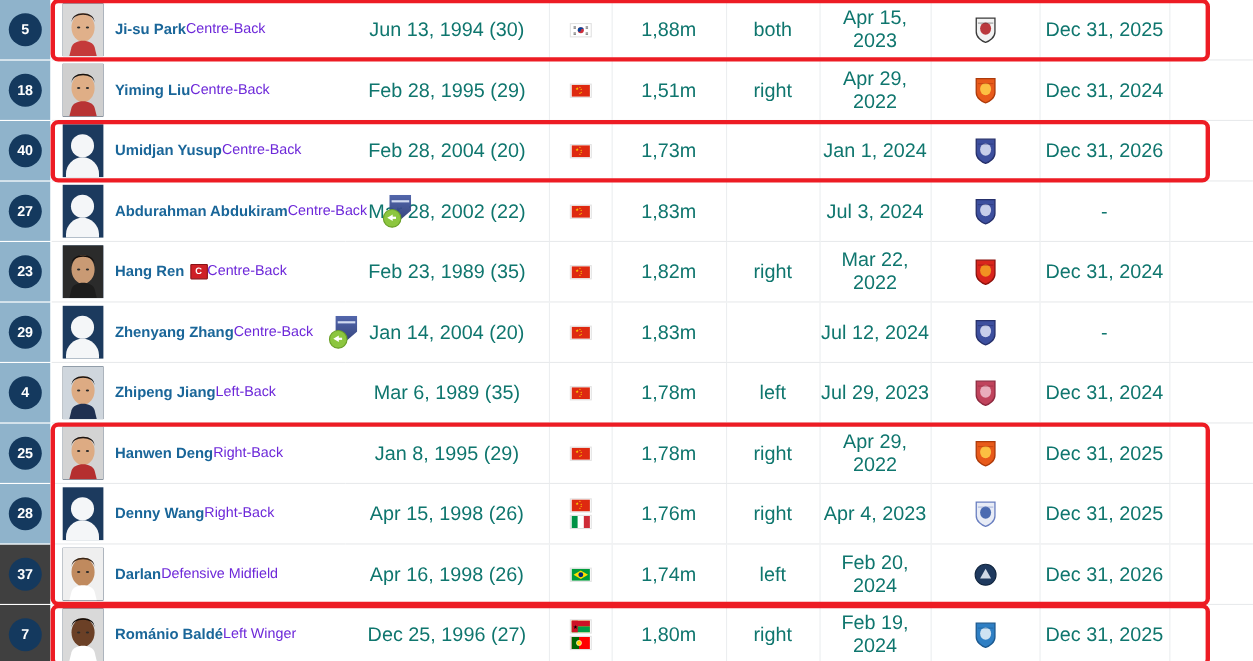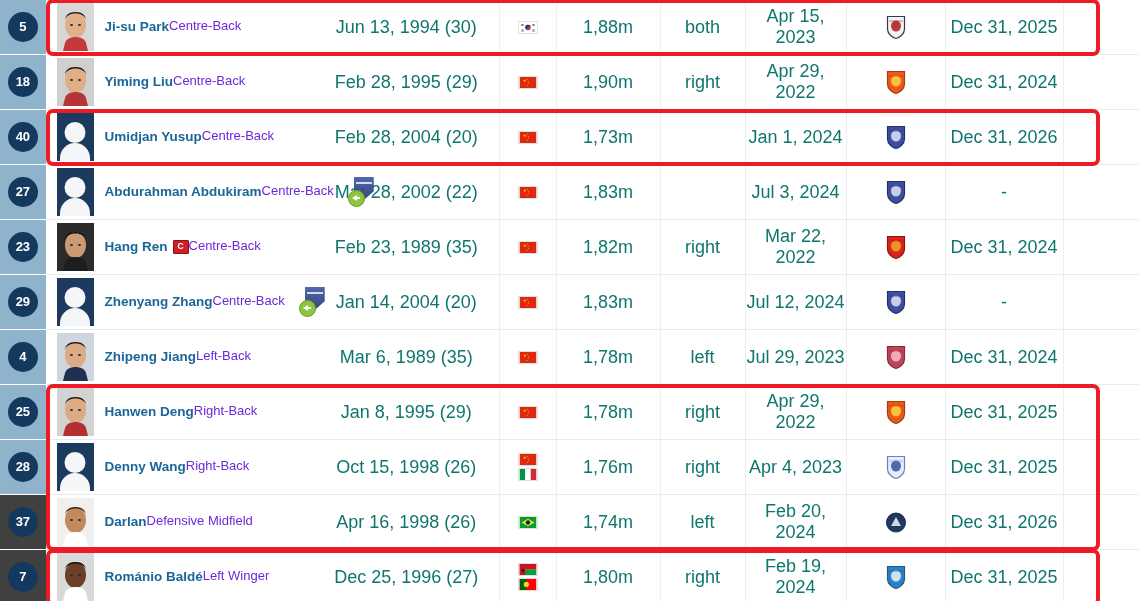--- a/index.html
+++ b/index.html
@@ -242,21 +242,21 @@
               <svg class="flag" viewBox="0 0 30 20">
                 <rect width="30" height="20" fill="#de2910"></rect>
                 <text x="6" y="9" font-size="7" fill="#ffde00">★</text>
                 <text x="12" y="5" font-size="3.5" fill="#ffde00">★</text>
                 <text x="14" y="9" font-size="3.5" fill="#ffde00">★</text>
                 <text x="14" y="13" font-size="3.5" fill="#ffde00">★</text>
                 <text x="12" y="16" font-size="3.5" fill="#ffde00">★</text>
               </svg>
             </span>
           </td>
-          <td class="height">1,90m</td>
+          <td class="height">1,51m</td>
           <td class="foot">right</td>
           <td class="joined">Apr 29, 2022</td>
           <td class="from"><svg class="crest" viewBox="0 0 22 25">
               <path d="M2.5 1.5 H19.5 V14 C19.5 19 14.5 22.5 11 23.5 C7.5 22.5 2.5 19 2.5 14 Z" fill="#e85a1a" stroke="#ad3a0a" stroke-width="1.2"></path>
               <ellipse cx="11" cy="11" rx="5" ry="5.5" fill="#ffd24a" opacity="0.85"></ellipse>
               <path d="M4 6 H18" stroke="#ad3a0a" stroke-width="0.9" opacity="0.55"></path>
             </svg></td>
           <td class="contract">Dec 31, 2024</td>
           <td class="mv"></td>
         </tr>
@@ -524,21 +524,21 @@
             <div class="pl">
               <div class="avatar ph"></div>
               <div class="ptext">
                 <span class="pname">
                   <span>Denny Wang</span>
                 </span>
                 <span class="ppos">Right-Back</span>
               </div>
             </div>
           </td>
-          <td class="dob">Oct 15, 1998 (26)</td>
+          <td class="dob">Apr 15, 1998 (26)</td>
           <td class="nat">
             <span class="flags">
               <svg class="flag" viewBox="0 0 30 20">
                 <rect width="30" height="20" fill="#de2910"></rect>
                 <text x="6" y="9" font-size="7" fill="#ffde00">★</text>
                 <text x="12" y="5" font-size="3.5" fill="#ffde00">★</text>
                 <text x="14" y="9" font-size="3.5" fill="#ffde00">★</text>
                 <text x="14" y="13" font-size="3.5" fill="#ffde00">★</text>
                 <text x="12" y="16" font-size="3.5" fill="#ffde00">★</text>
               </svg>

